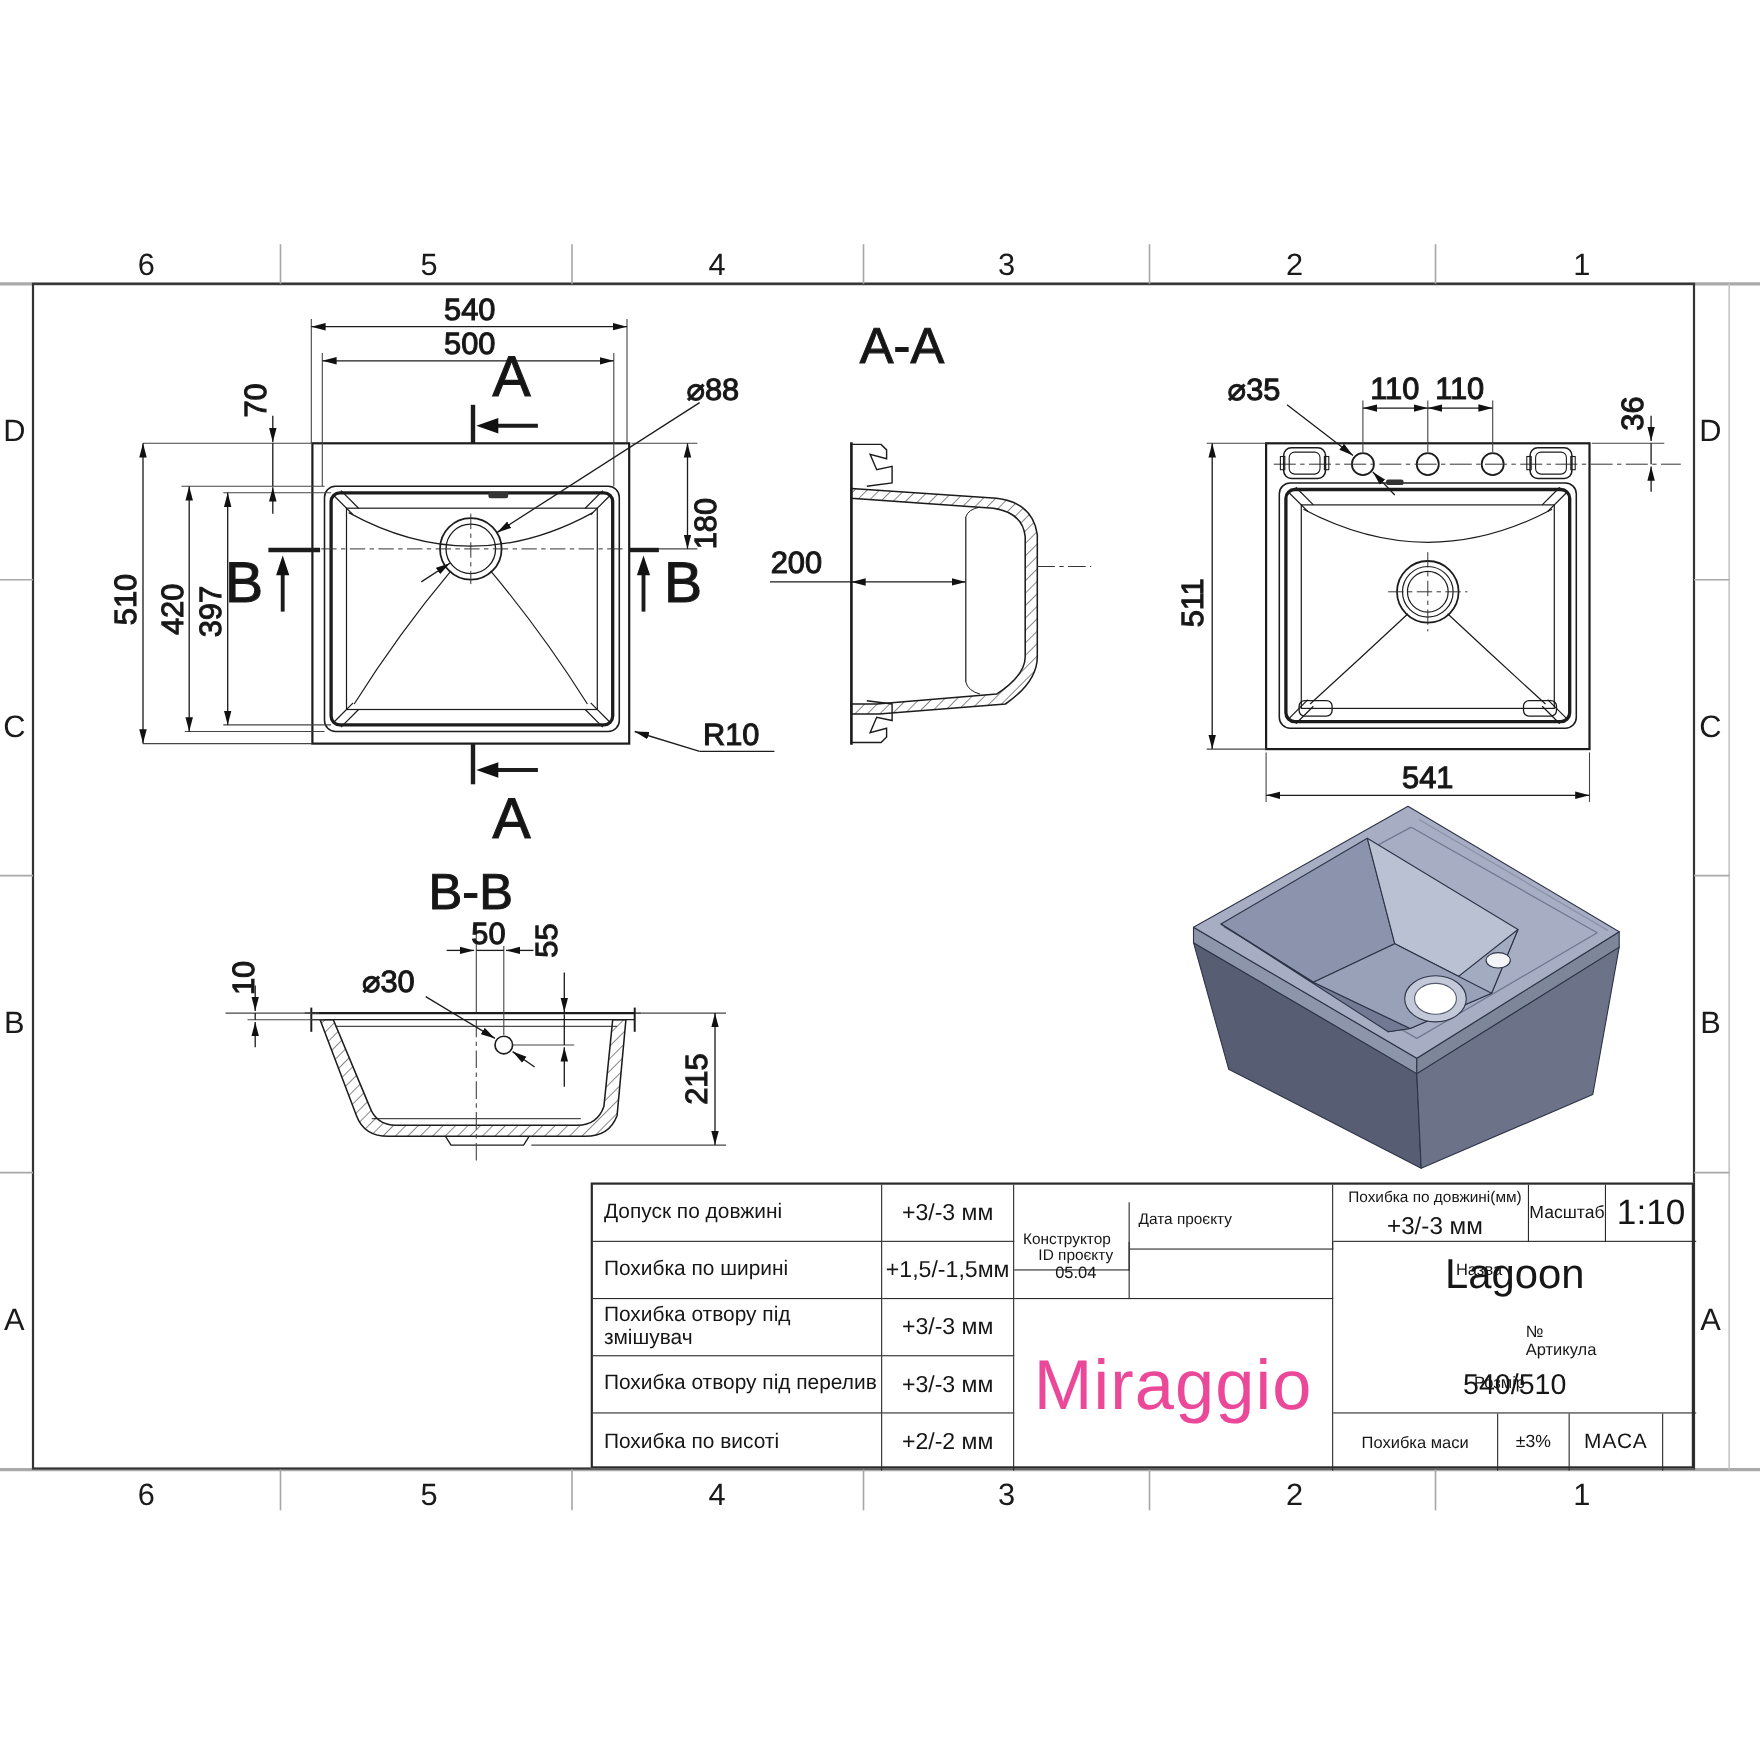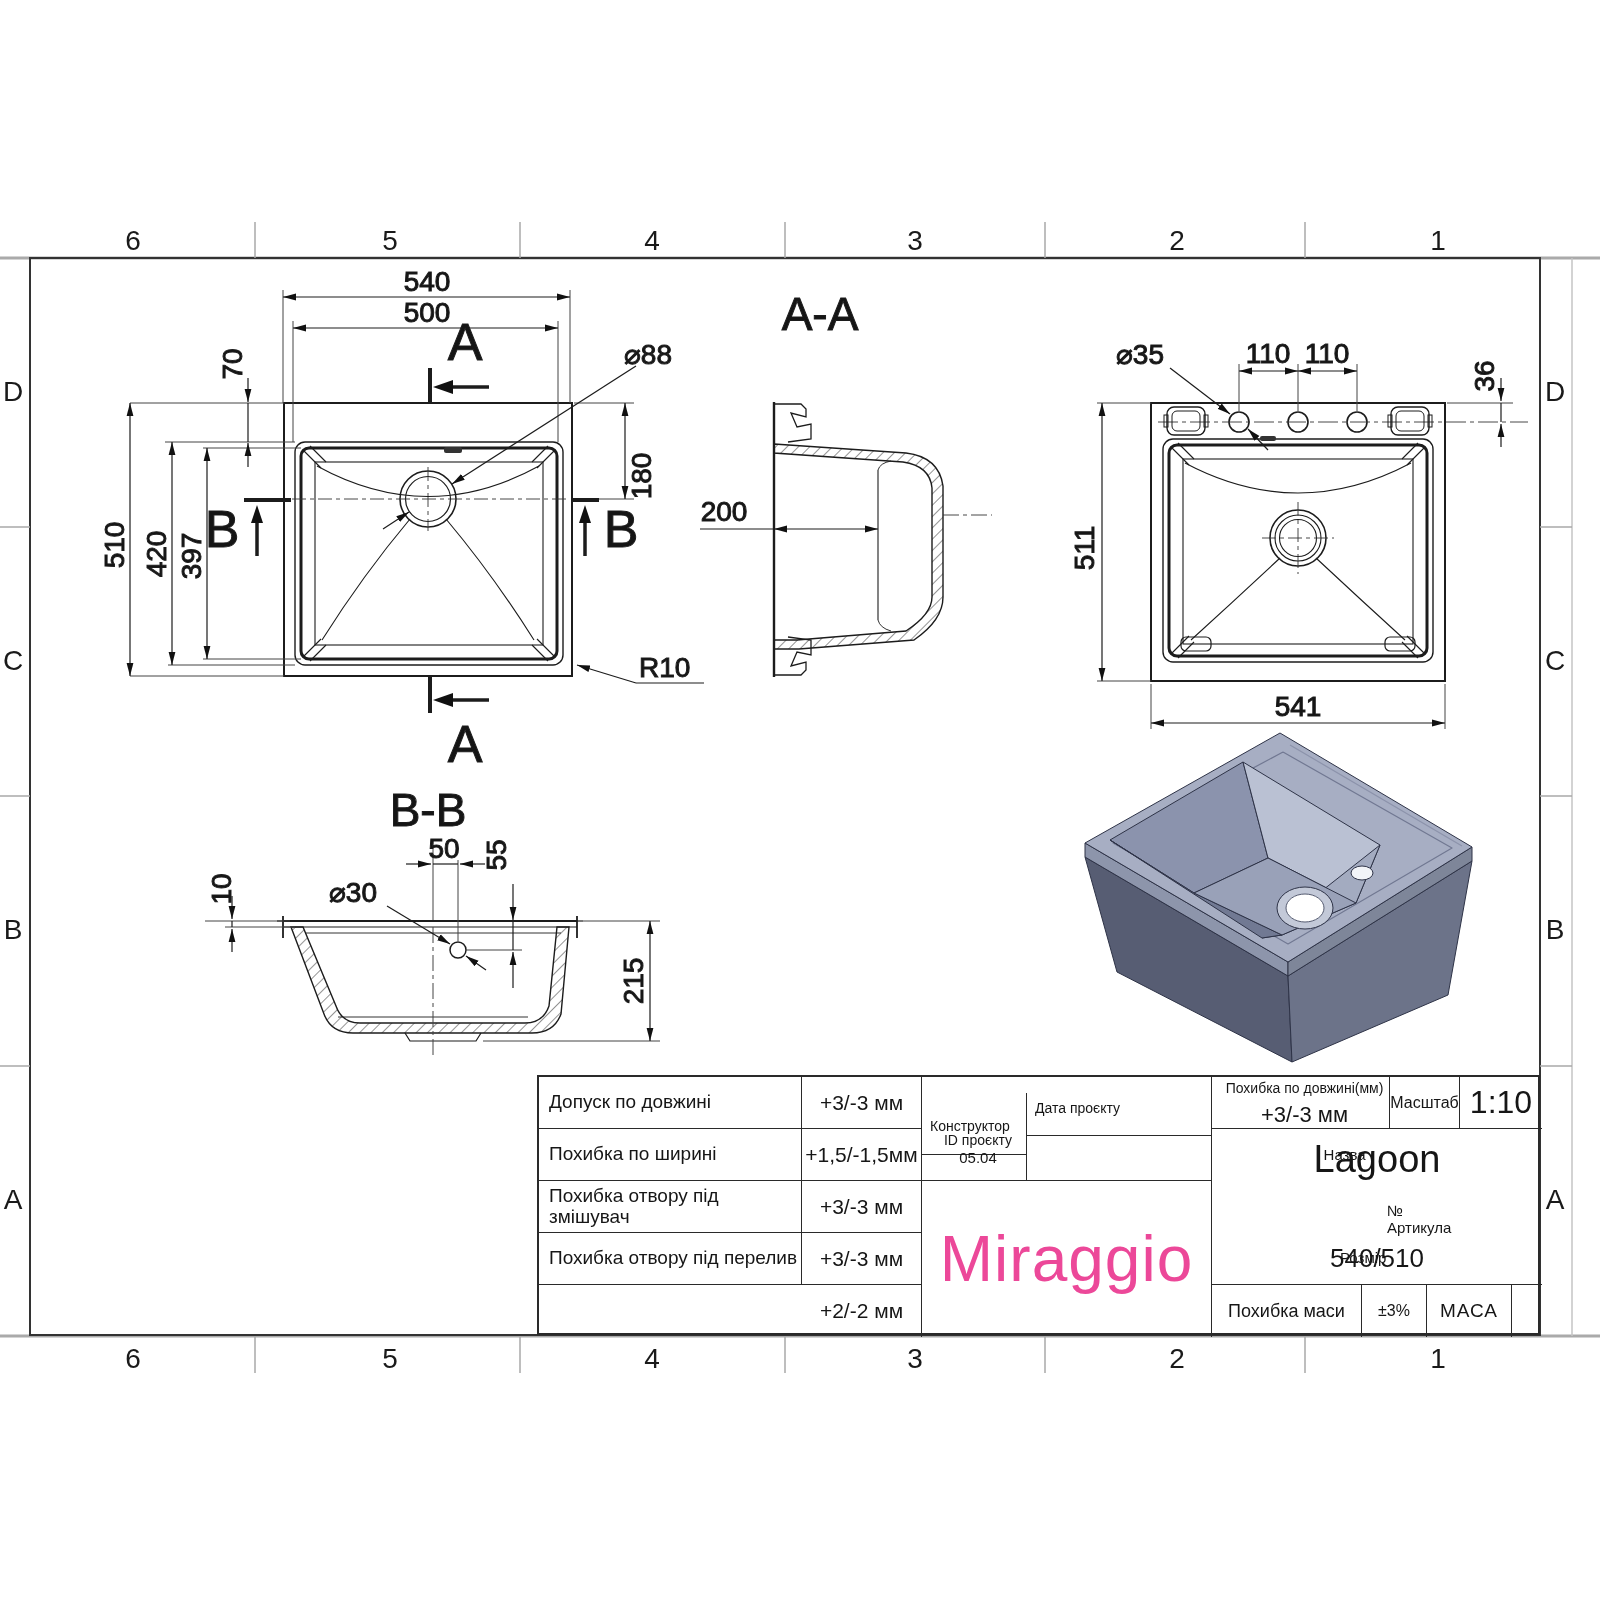--- a/index.html
+++ b/index.html
@@ -35,21 +35,21 @@
   .lencell .l1{font-size:14px;}
   .lencell .l2{width:100%;text-align:center;font-size:22px;margin-top:1px;}
   .scale-lbl{font-size:16px;justify-content:center;}
   .scale-val{font-size:32px;justify-content:center;}
   .namewrap{flex-direction:column;align-items:stretch;justify-content:flex-start;}
   .nrow{position:relative;display:flex;align-items:center;}
   .nrow .nlbl{font-size:15px;position:absolute;left:10px;top:17px;}
   .nrow .nval{width:100%;text-align:center;}
   .nval.vname{font-size:38px;padding-top:6px;}
   .nval.vsize{font-size:26px;}
-  .m17{font-size:18px;justify-content:center;}
+  .m17{font-size:15px;justify-content:center;}
   .m16{font-size:16px;justify-content:center;}
   .m19{font-size:19px;justify-content:center;letter-spacing:1px;}
 </style>
 </head>
 <body>
 
 <svg width="1600" height="1600" viewBox="0 0 1600 1600">
   <defs>
     <marker id="arrE" markerWidth="14" markerHeight="8" refX="13" refY="4" orient="auto" markerUnits="userSpaceOnUse">
       <path d="M13,4 L0,0.6 L0,7.4 Z" fill="#111"></path>
@@ -384,20 +384,21 @@
 <div class="tb">
 
   <div class="cell tol-label bR bB" style="left:0;top:0;width:263px;height:52px;">Допуск по довжині</div>
   <div class="cell tol-value bR bB" style="left:263px;top:0;width:120px;height:52px;">+3/-3 мм</div>
   <div class="cell tol-label bR bB" style="left:0;top:52px;width:263px;height:52px;">Похибка по ширині</div>
   <div class="cell tol-value bR bB" style="left:263px;top:52px;width:120px;height:52px;">+1,5/-1,5мм</div>
   <div class="cell tol-label bR bB" style="left:0;top:104px;width:263px;height:52px;">Похибка отвору під змішувач</div>
   <div class="cell tol-value bR bB" style="left:263px;top:104px;width:120px;height:52px;">+3/-3 мм</div>
   <div class="cell tol-label bR bB" style="left:0;top:156px;width:263px;height:52px;">Похибка отвору під перелив</div>
   <div class="cell tol-value bR bB" style="left:263px;top:156px;width:120px;height:52px;">+3/-3 мм</div>
+  <div class="cell tol-label bR" style="left:0;top:208px;width:263px;height:52px;">Похибка по висоті</div>
   <div class="cell tol-value bR" style="left:263px;top:208px;width:120px;height:52px;">+2/-2 мм</div>
 
   <div class="cell small-lbl bR bB" style="left:383px;top:16px;width:105px;height:62px;">Конструктор</div>
   <div class="cell small-lbl bR bB" style="left:488px;top:0;width:185px;height:59px;">Дата проєкту</div>
   <div class="cell idcell bR bB" style="left:383px;top:52px;width:105px;height:52px;">
     <span>ID проєкту</span>
     <span class="idv">05.04</span>
   </div>
   <div class="cell bR bB" style="left:488px;top:52px;width:185px;height:52px;"></div>
 

